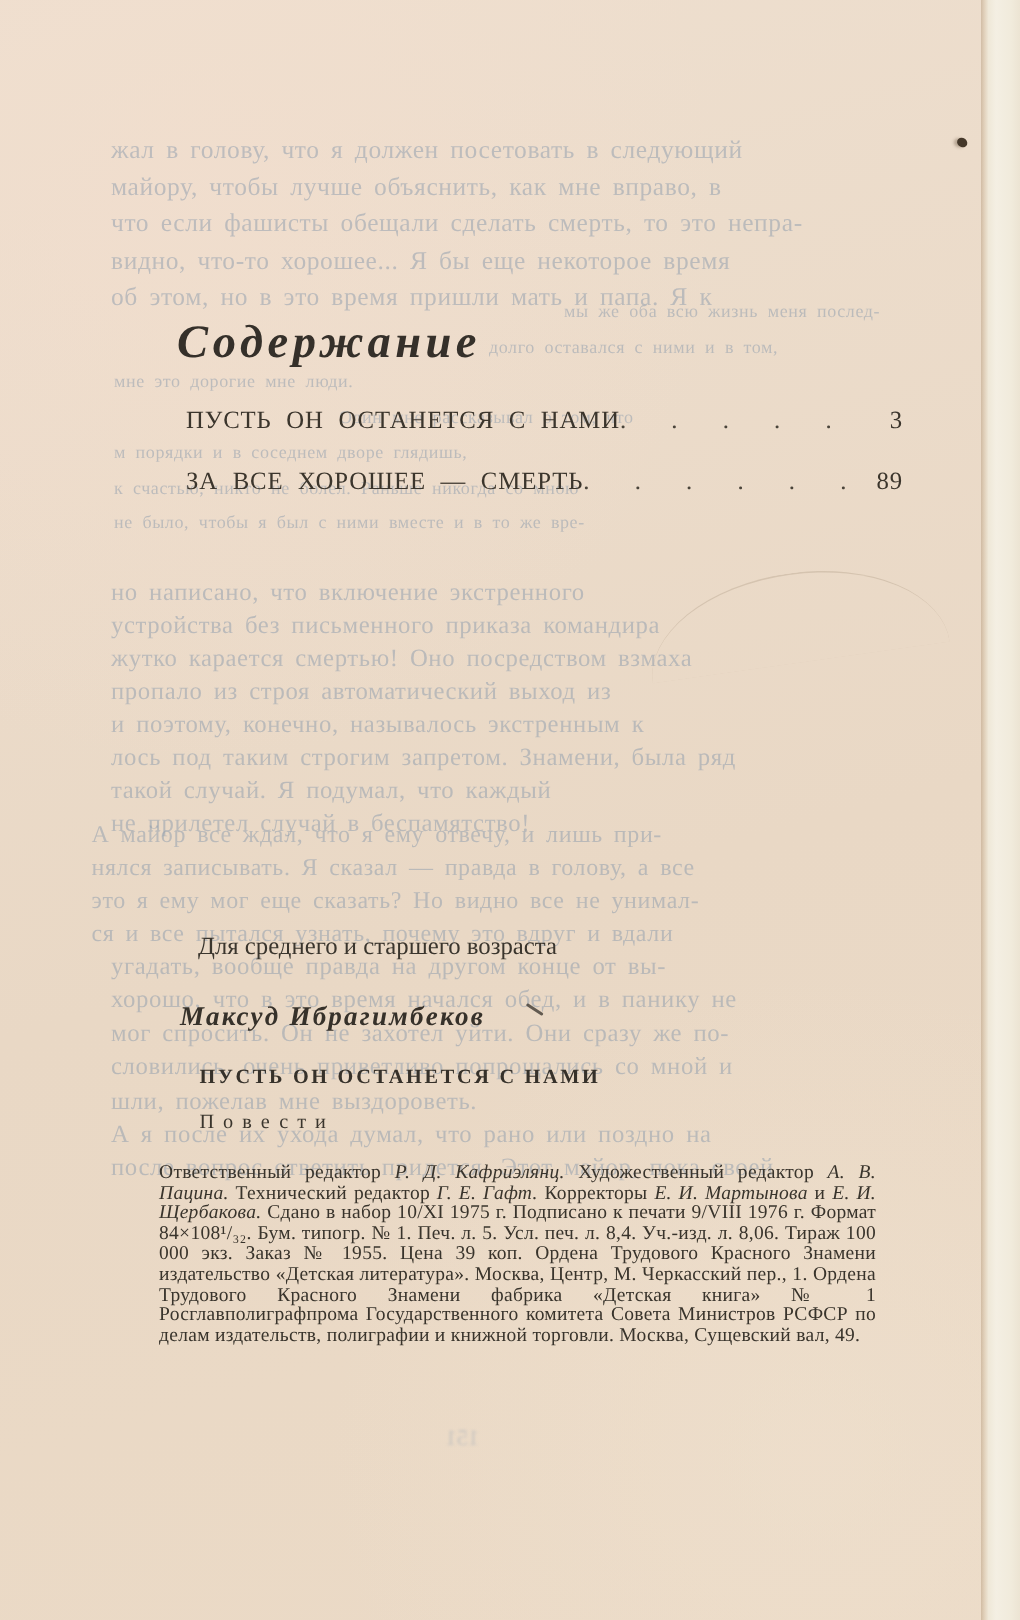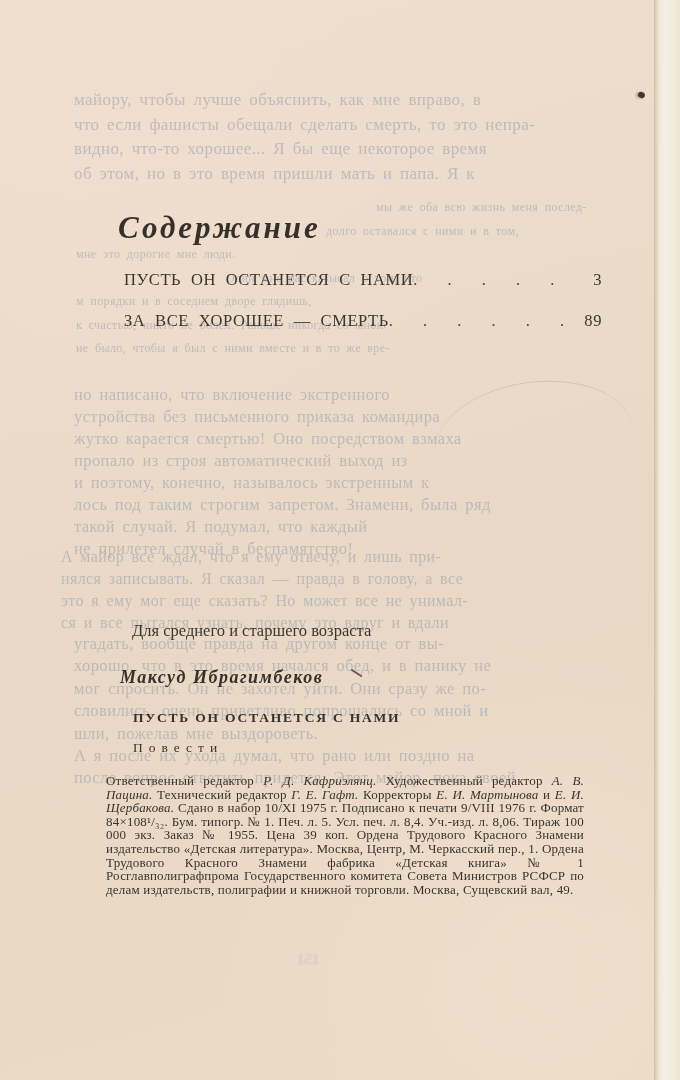--- a/index.html
+++ b/index.html
@@ -88,20 +88,21 @@
     border-radius:50%/100% 100% 0 0;transform:rotate(-8deg);opacity:.5;
   }
 </style>
 </head>
 <body>
 
 <div class="page">
 
   <div class="ghost-layer" id="ghost">
       <div class="ghost-block" style="top: 88px; left: 74px; font-size: 17px; line-height: 24.5px;">
+        <div class="ghost-line">жал в голову, что я должен посетовать в следующий</div>
         <div class="ghost-line">майору, чтобы лучше объяснить, как мне вправо, в</div>
         <div class="ghost-line">что если фашисты обещали сделать смерть, то это непра-</div>
         <div class="ghost-line">видно, что-то хорошее... Я бы еще некоторое время</div>
         <div class="ghost-line">об этом, но в это время пришли мать и папа. Я к</div>
       </div>
       <div class="ghost-block" style="top: 196px; left: 76px; font-size: 12px; line-height: 23.5px;">
         <div class="ghost-line" style="padding-left: 300px;">мы же оба всю жизнь меня послед-</div>
         <div class="ghost-line" style="padding-left: 250px;">долго оставался с ними и в том,</div>
         <div class="ghost-line">мне это дорогие мне люди.</div>
         <div class="ghost-line" style="padding-left: 150px;">Один мне рассказывал о том, что</div>
@@ -115,21 +116,21 @@
         <div class="ghost-line">жутко карается смертью! Оно посредством взмаха</div>
         <div class="ghost-line">пропало из строя автоматический выход из</div>
         <div class="ghost-line">и поэтому, конечно, называлось экстренным к</div>
         <div class="ghost-line">лось под таким строгим запретом. Знамени, была ряд</div>
         <div class="ghost-line">такой случай. Я подумал, что каждый</div>
         <div class="ghost-line">не прилетел случай в беспамятство!</div>
       </div>
       <div class="ghost-block" style="top: 546px; left: 61px; font-size: 16px; line-height: 22px;">
         <div class="ghost-line">А майор все ждал, что я ему отвечу, и лишь при-</div>
         <div class="ghost-line">нялся записывать. Я сказал — правда в голову, а все</div>
-        <div class="ghost-line">это я ему мог еще сказать? Но может все не унимал-</div>
+        <div class="ghost-line">это я ему мог еще сказать? Но видно все не унимал-</div>
         <div class="ghost-line">ся и все пытался узнать, почему это вдруг и вдали</div>
       </div>
       <div class="ghost-block" style="top: 633px; left: 74px; font-size: 16.5px; line-height: 22.4px;">
         <div class="ghost-line">угадать, вообще правда на другом конце от вы-</div>
         <div class="ghost-line">хорошо, что в это время начался обед, и в панику не</div>
         <div class="ghost-line">мог спросить. Он не захотел уйти. Они сразу же по-</div>
         <div class="ghost-line">словились, очень приветливо попрощались со мной и</div>
         <div class="ghost-line">шли, пожелав мне выздороветь.</div>
         <div class="ghost-line">А я после их ухода думал, что рано или поздно на</div>
         <div class="ghost-line">после вопрос ответить придется. Этот майор, пока своей</div>

